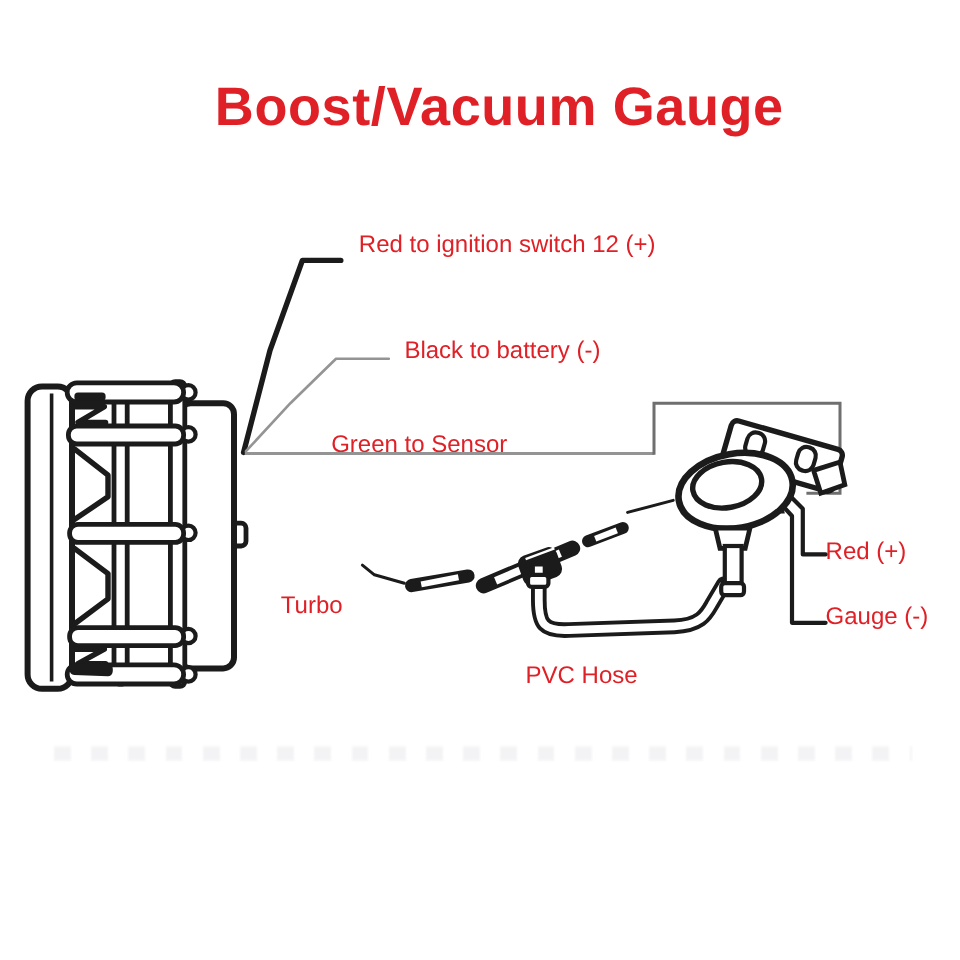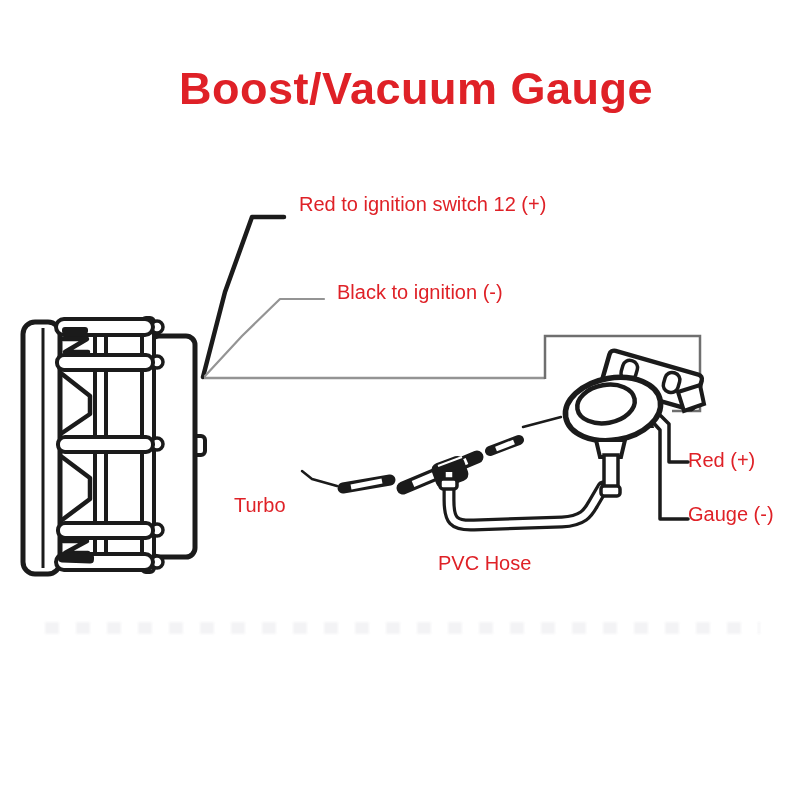--- a/index.html
+++ b/index.html
@@ -38,22 +38,23 @@
 </style>
 </head>
 <body>
 
 <div id="canvas">
 
   <div class="title" style="left:179px;top:66px;">Boost/Vacuum Gauge</div>
 
   <div class="lbl" style="left:299px;top:194px;">Red to ignition switch 12 (+)</div>
 
-  <div class="lbl" style="left:337px;top:282px;">Black to ignition (-)</div>
+  <div class="lbl" style="left:337px;top:282px;">Black to battery (-)</div>
 
+  <div class="lbl" style="left:276px;top:361px;">Green to Sensor</div>
 
   <div class="lbl" style="left:234px;top:495px;">Turbo</div>
 
   <div class="lbl" style="left:438px;top:553px;">PVC Hose</div>
 
   <div class="lbl" style="left:688px;top:450px;text-align:center;">Red (+)</div>
 
   <div class="lbl" style="left:688px;top:504px;">Gauge (-)</div>
 
   <div class="watermark"></div>

